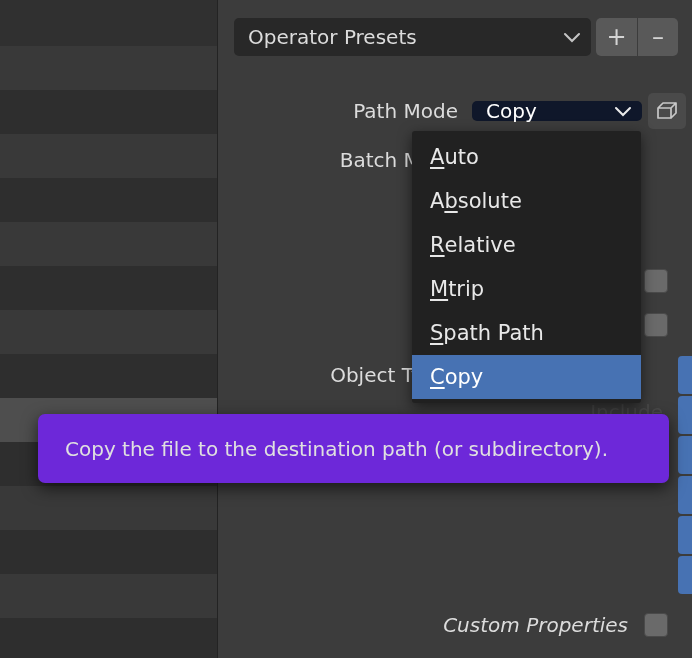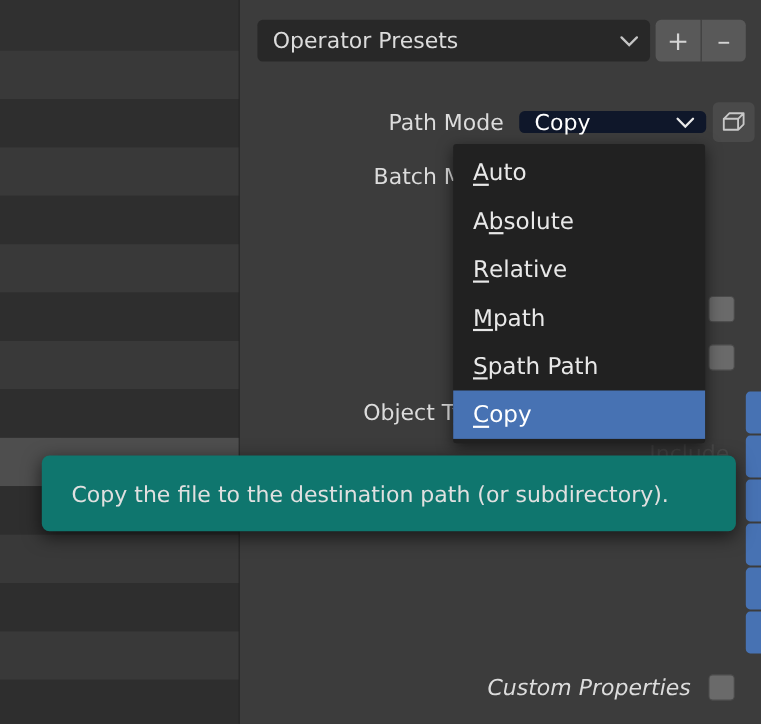--- a/index.html
+++ b/index.html
@@ -100,21 +100,21 @@
   .dd-item {
     height: 44px; display: flex; align-items: center;
     padding-left: 18px; color: #e8e8e8; font-size: 21px;
   }
   .dd-item.highlight { background: #4772b3; color: #ffffff; }
   .dd-item .accel { text-decoration: underline; text-underline-offset: 3px; }
 
   
   .tooltip {
     position: absolute; left: 38px; top: 414px; width: 631px; height: 69px;
-    background: #0f766e; border-radius: 7px;
+    background: #6d28d9; border-radius: 7px;
     box-shadow: 0 5px 16px rgba(0,0,0,.6);
     display: flex; align-items: center; padding-left: 27px;
     color: #e0e0e0; font-size: 20px; z-index: 60;
   }
 
   svg { display: block; }
 </style>
 </head>
 <body>
 
@@ -223,21 +223,21 @@
       <span>A</span>
         <span class="accel">b</span>
         <span>solute</span>
     </div>
     <div class="dd-item">
       <span class="accel">R</span>
         <span>elative</span>
     </div>
     <div class="dd-item">
       <span class="accel">M</span>
-        <span>path</span>
+        <span>trip</span>
     </div>
     <div class="dd-item">
       <span class="accel">S</span>
         <span>path Path</span>
     </div>
     <div class="dd-item highlight">
       <span class="accel">C</span>
         <span>opy</span>
     </div>
   </div>

